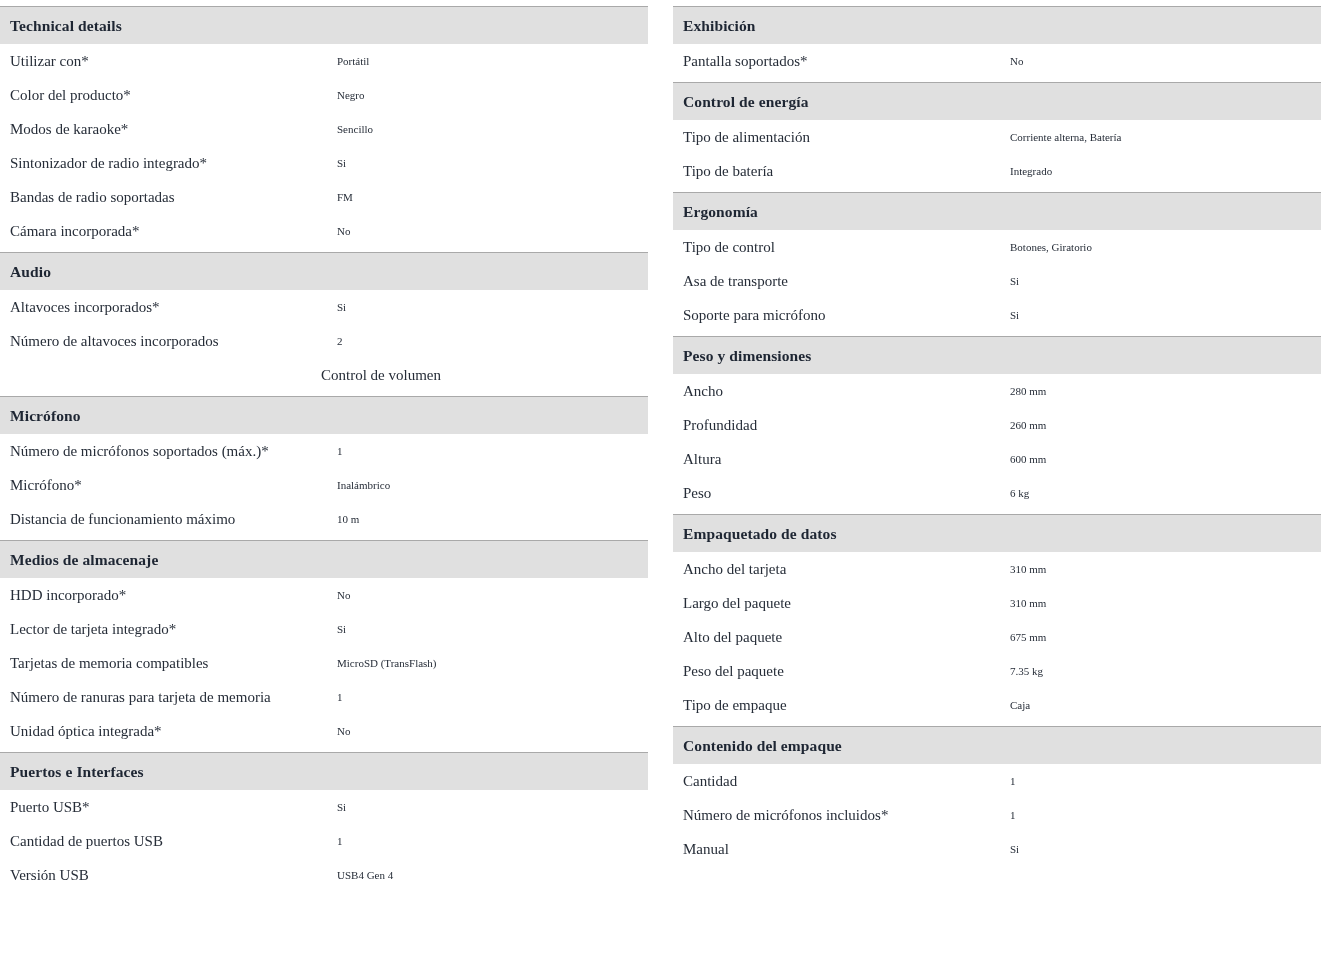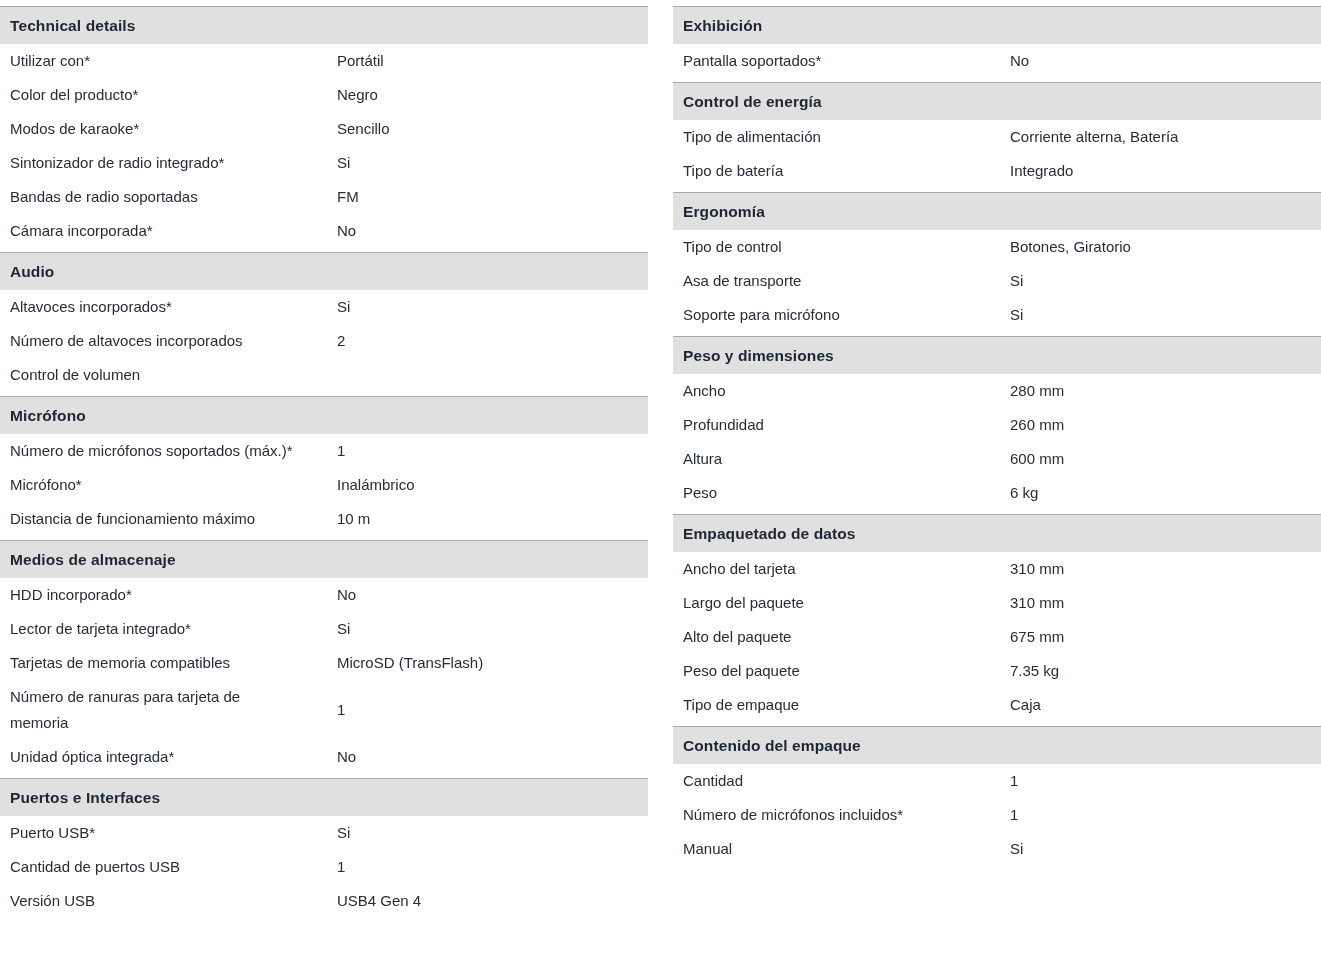--- a/index.html
+++ b/index.html
@@ -12,46 +12,47 @@
   html,body{margin:0;padding:0;}
   body{
     width:1321px;height:967px;overflow:hidden;
     background:var(--page-bg);
     font-family:"Liberation Sans", sans-serif;
     color:var(--body-text);
   }
   .page{width:1321px;height:967px;box-sizing:border-box;padding-top:6px;}
   .columns{display:flex;gap:25px;}
   .column{width:648px;flex:0 0 648px;}
-  .spec-section{margin-top:4px;}
+  .spec-section{margin-top:4px;font-family:Liberation Serif, serif;}
   .spec-section:first-child{margin-top:0;}
   .section-header{
     height:38px;box-sizing:border-box;
     background:var(--bar-bg);
     border-top:1px solid var(--bar-border);
     display:flex;align-items:center;
     padding-left:10px;
   }
   .section-title{
     font-size:15.5px;font-weight:bold;color:var(--head-text);
     letter-spacing:0.1px;
   }
   .spec-row{
     display:flex;align-items:center;
     min-height:34px;box-sizing:border-box;
     padding:4px 0 4px 10px;
     background:#ffffff;
+    justify-content:flex-end;
   }
   .spec-label{
     width:327px;flex:0 0 327px;box-sizing:border-box;
     padding-right:44px;
     font-size:15px;line-height:26px;color:var(--body-text);
   }
   .spec-value{
-    flex:1;font-size:15px;line-height:26px;color:var(--body-text);
+    flex:1;font-size:11px;line-height:26px;color:var(--body-text);
   }
 </style>
 </head>
 <body>
 
 <div class="page">
   <div class="columns">
     <div class="column">
   <section class="spec-section">
     <div class="section-header">

